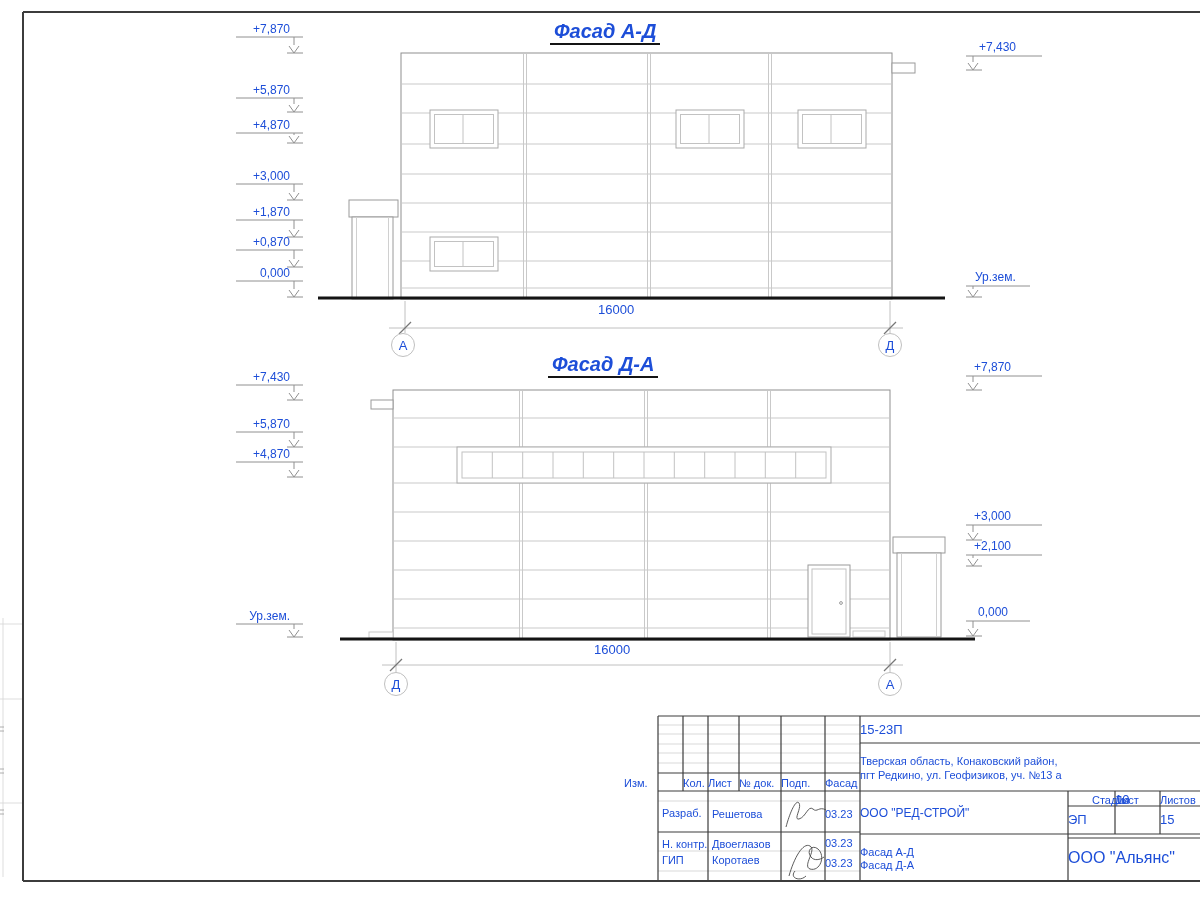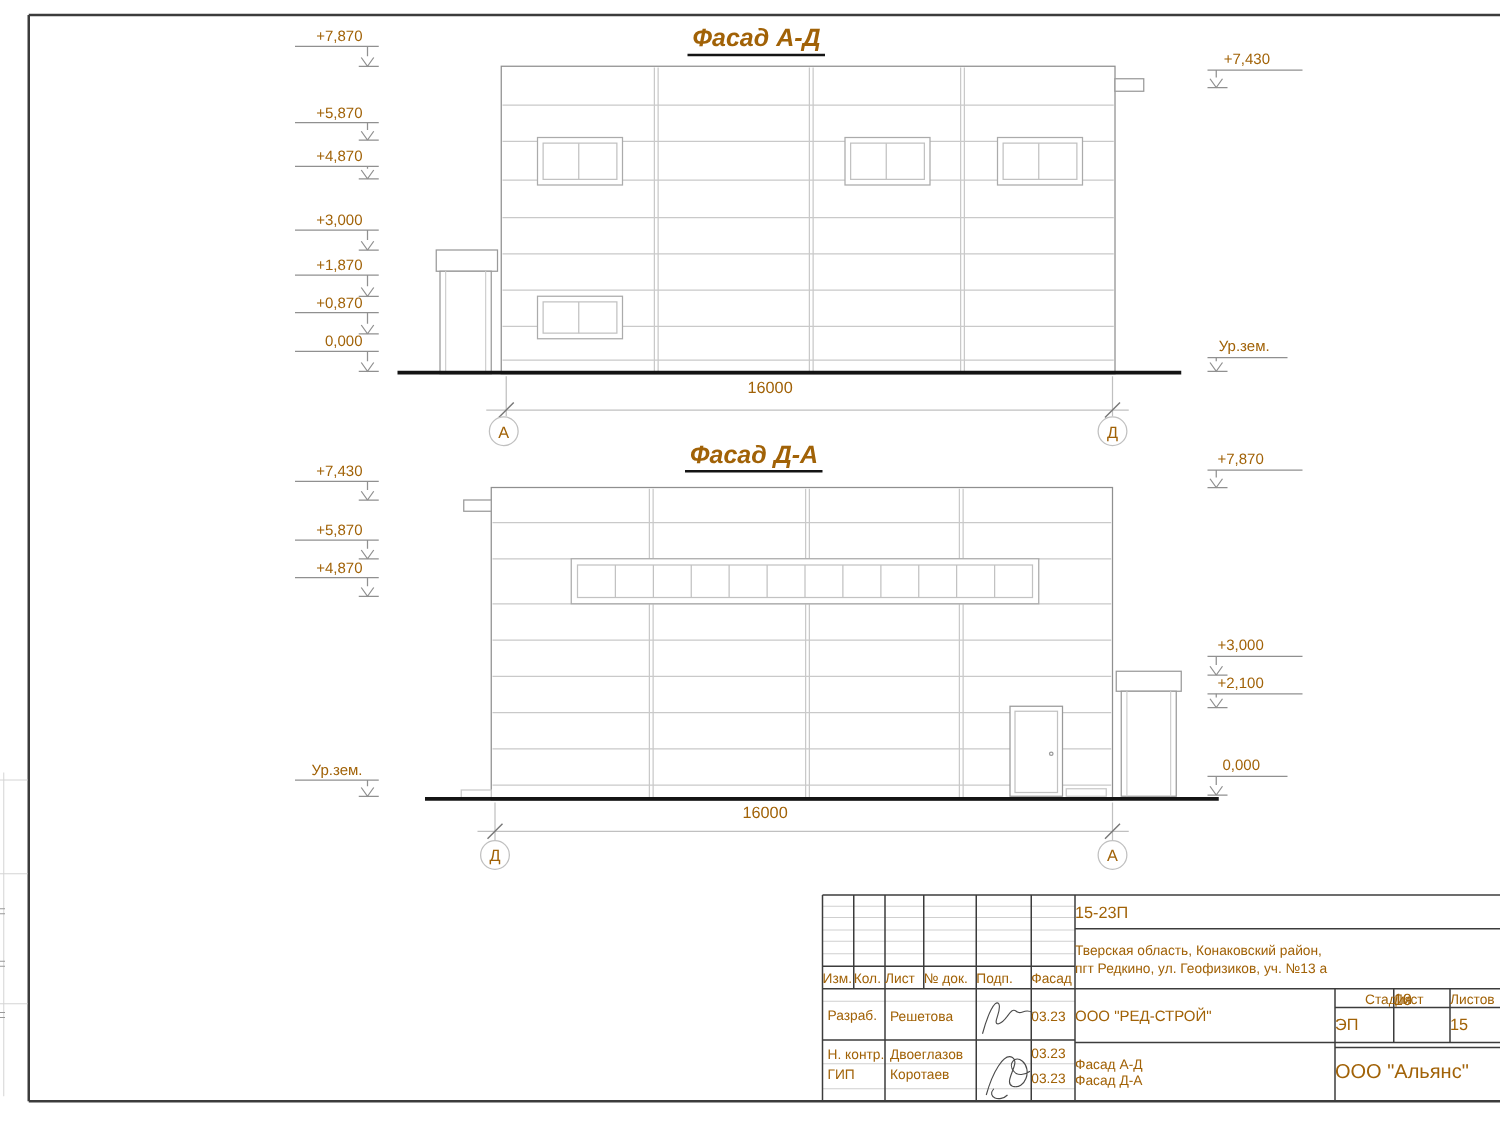--- a/index.html
+++ b/index.html
@@ -1,19 +1,19 @@
 <!DOCTYPE html>
 <html><head>
 <meta charset="utf-8">
 <style>
   html,body{margin:0;padding:0;background:#fff;}
   #sheet{position:relative;width:1200px;height:900px;background:#fff;overflow:hidden;
          font-family:"Liberation Sans", sans-serif;color:#141414;}
   #linework{position:absolute;left:0;top:0;}
-  .t{position:absolute;white-space:nowrap;color:#a16207;}
+  .t{position:absolute;white-space:nowrap;color:#1d4ed8;}
   .c{text-align:left;}
   .r{text-align:right;}
   .elev{font-size:12px;line-height:13px;}
   .dim{font-size:13px;line-height:13px;}
   .axis{font-size:13px;line-height:15px;width:24px;text-align:center;}
   .ftitle{font-size:20px;font-weight:700;font-style:italic;line-height:22px;}
   .ftitle span{border-bottom:2px solid #141414;padding:0 4px 1px 4px;}
   .tb{font-size:11px;line-height:14px;}
   .tb13{font-size:13px;line-height:15px;}
   .tb16{font-size:16px;line-height:20px;}
@@ -267,21 +267,21 @@
 
   <div class="t elev" style="left:974px;top:361px">+7,870</div>
   <div class="t elev" style="left:974px;top:510px">+3,000</div>
   <div class="t elev" style="left:974px;top:540px">+2,100</div>
   <div class="t elev" style="left:978px;top:606px">0,000</div>
 
   <div class="t c dim" style="left:594px;top:643px;width:100px">16000</div>
   <div class="t axis" style="left:384px;top:677px">Д</div>
   <div class="t axis" style="left:878px;top:677px">А</div>
 
-  <div class="t c tb" style="left:658px;top:776px;width:19px">Изм.</div>
+  <div class="t c tb" style="left:624px;top:776px;width:19px">Изм.</div>
   <div class="t c tb" style="left:683px;top:776px;width:44px">Кол.</div>
   <div class="t c tb" style="left:708px;top:776px;width:31px">Лист</div>
   <div class="t c tb" style="left:739px;top:776px;width:42px">№ док.</div>
   <div class="t c tb" style="left:781px;top:776px;width:44px">Подп.</div>
   <div class="t c tb" style="left:825px;top:776px;width:35px">Фасад</div>
 
   <div class="t tb" style="left:662px;top:806px">Разраб.</div>
   <div class="t tb" style="left:712px;top:807px">Решетова</div>
   <div class="t c tb" style="left:825px;top:807px;width:35px">03.23</div>
 

